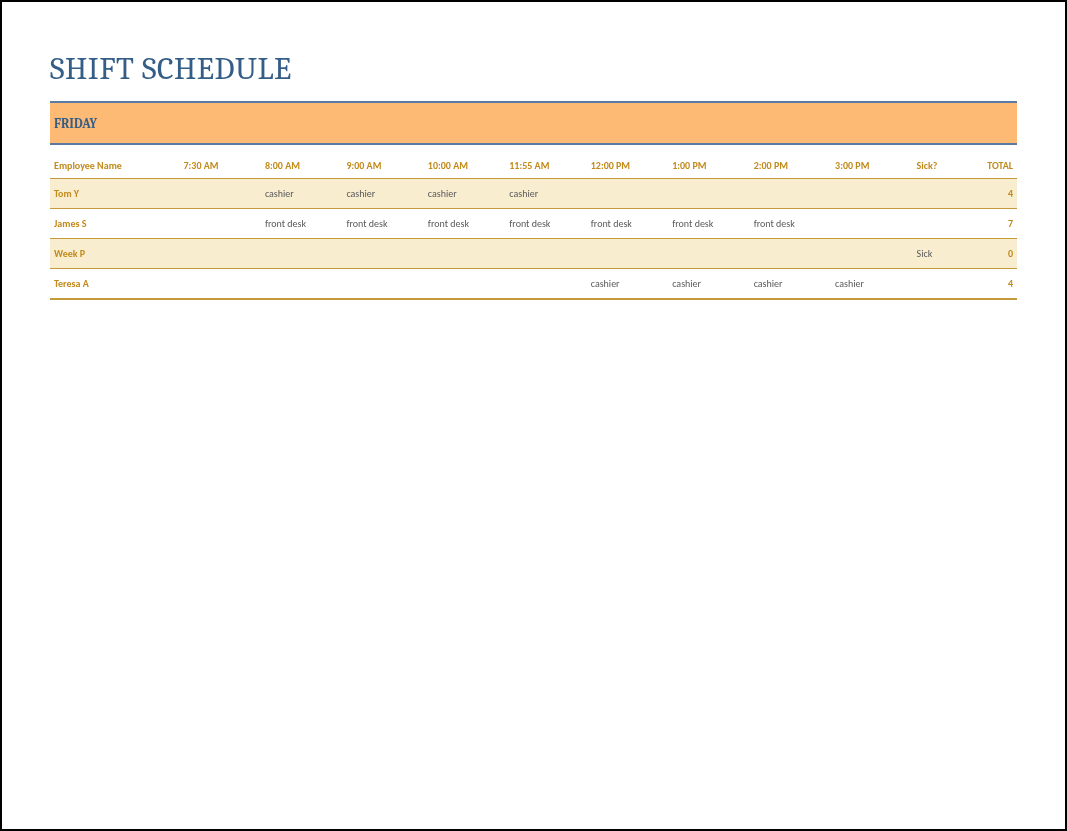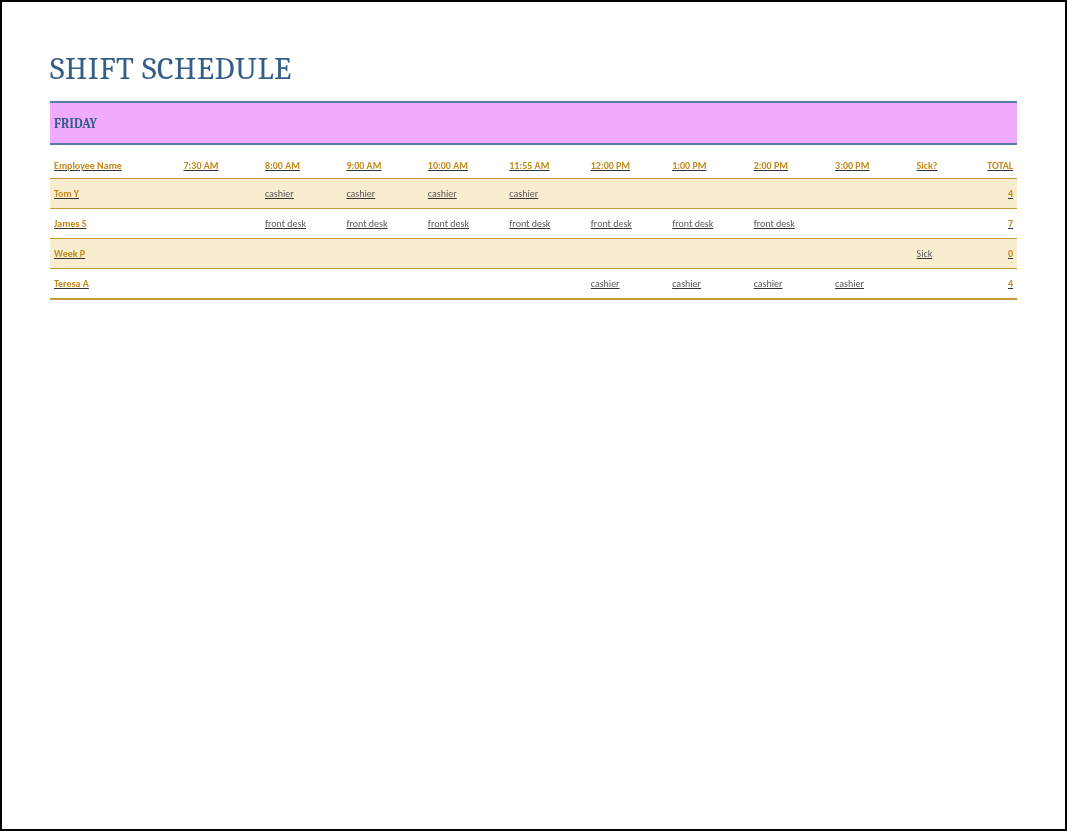--- a/index.html
+++ b/index.html
@@ -22,21 +22,21 @@
   }
   .title {
     font-family: "Cambria", "Georgia", serif;
     font-size: 32px;
     letter-spacing: 0.5px;
     color: #355e87;
     margin: 0 0 14px 0;
     font-weight: 400;
   }
   .day-band {
-    background: #f0abfc;
+    background: #fdba74;
     border-top: 2px solid #5a7aa3;
     border-bottom: 2px solid #5a7aa3;
     height: 44px;
     display: flex;
     align-items: center;
     padding: 0 6px 0 4px;
     position: relative;
   }
   .day-name {
     font-family: "Cambria", "Georgia", serif;
@@ -53,21 +53,20 @@
     color: #333;
   }
   .meta-row { display: flex; gap: 10px; line-height: 1.2; }
   .meta-label { text-align: right; width: 110px; }
   .meta-value { width: 80px; }
   table.schedule {
     width: 100%;
     border-collapse: collapse;
     margin-top: 8px;
     table-layout: fixed;
-    text-decoration: underline;
   }
   table.schedule th {
     text-align: left;
     font-weight: bold;
     font-size: 10px;
     color: #c28a1b;
     padding: 6px 4px;
     border-bottom: 1px solid #c49a3a;
     white-space: nowrap;
   }

